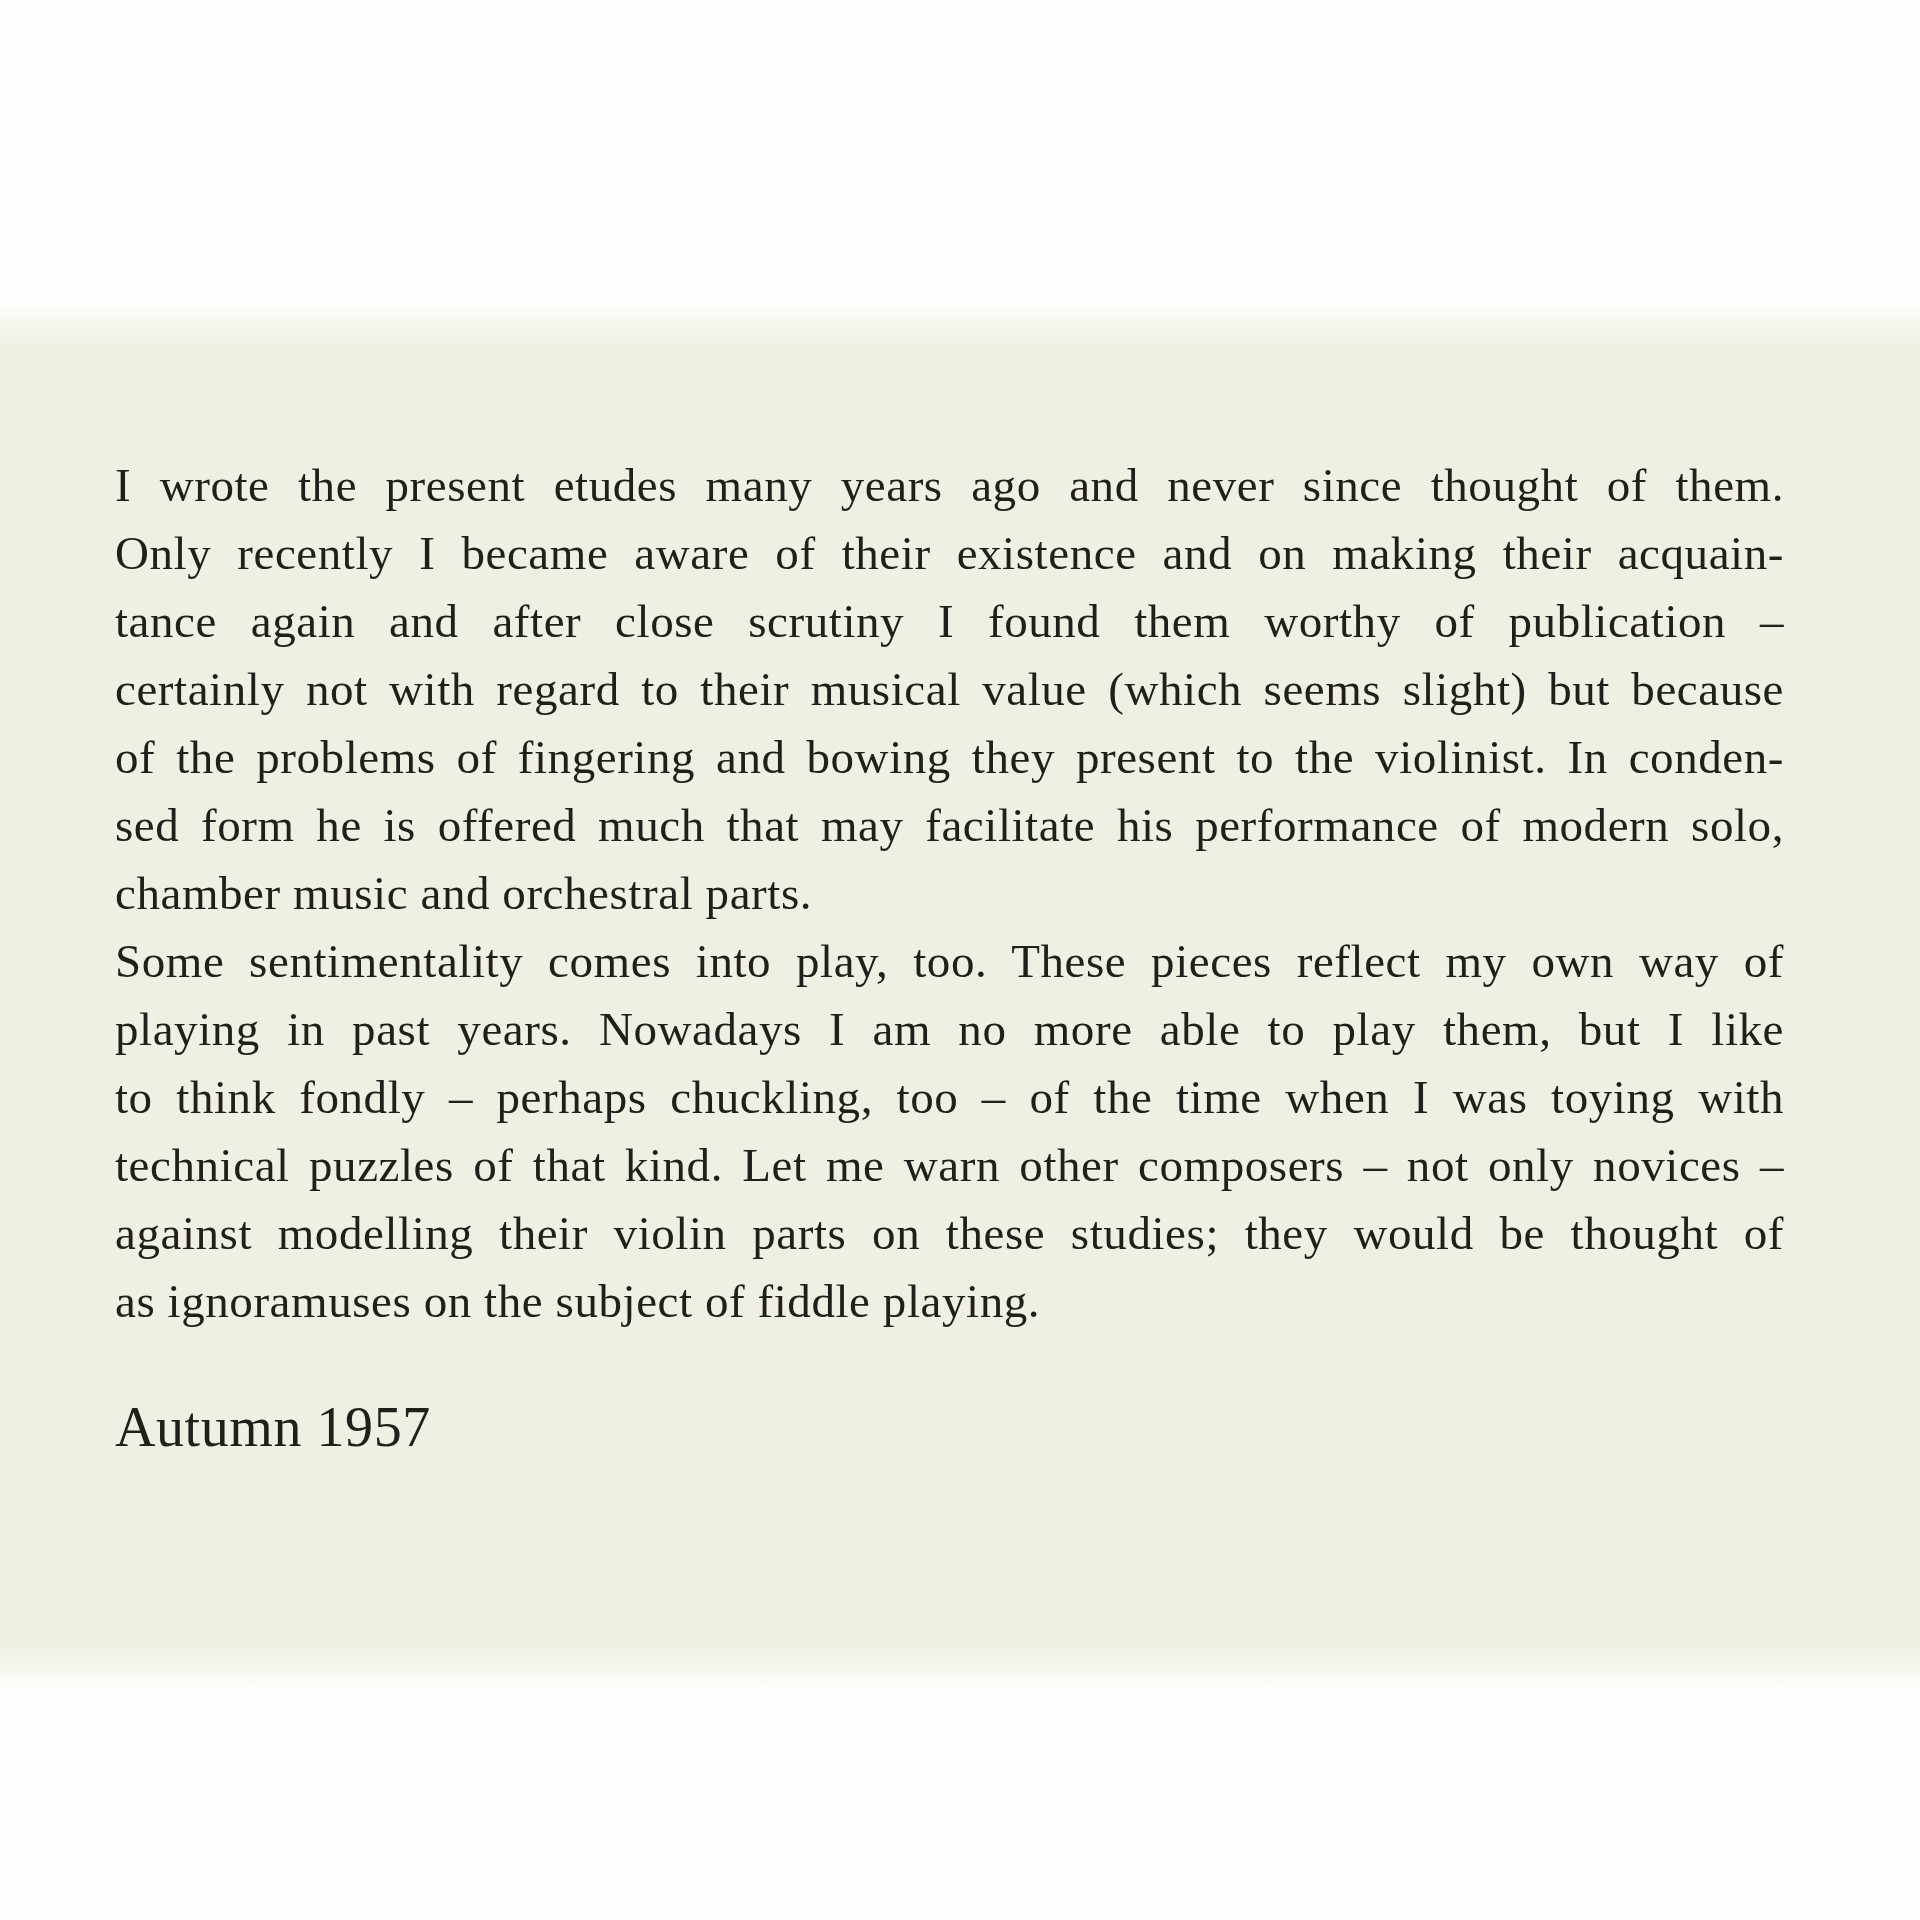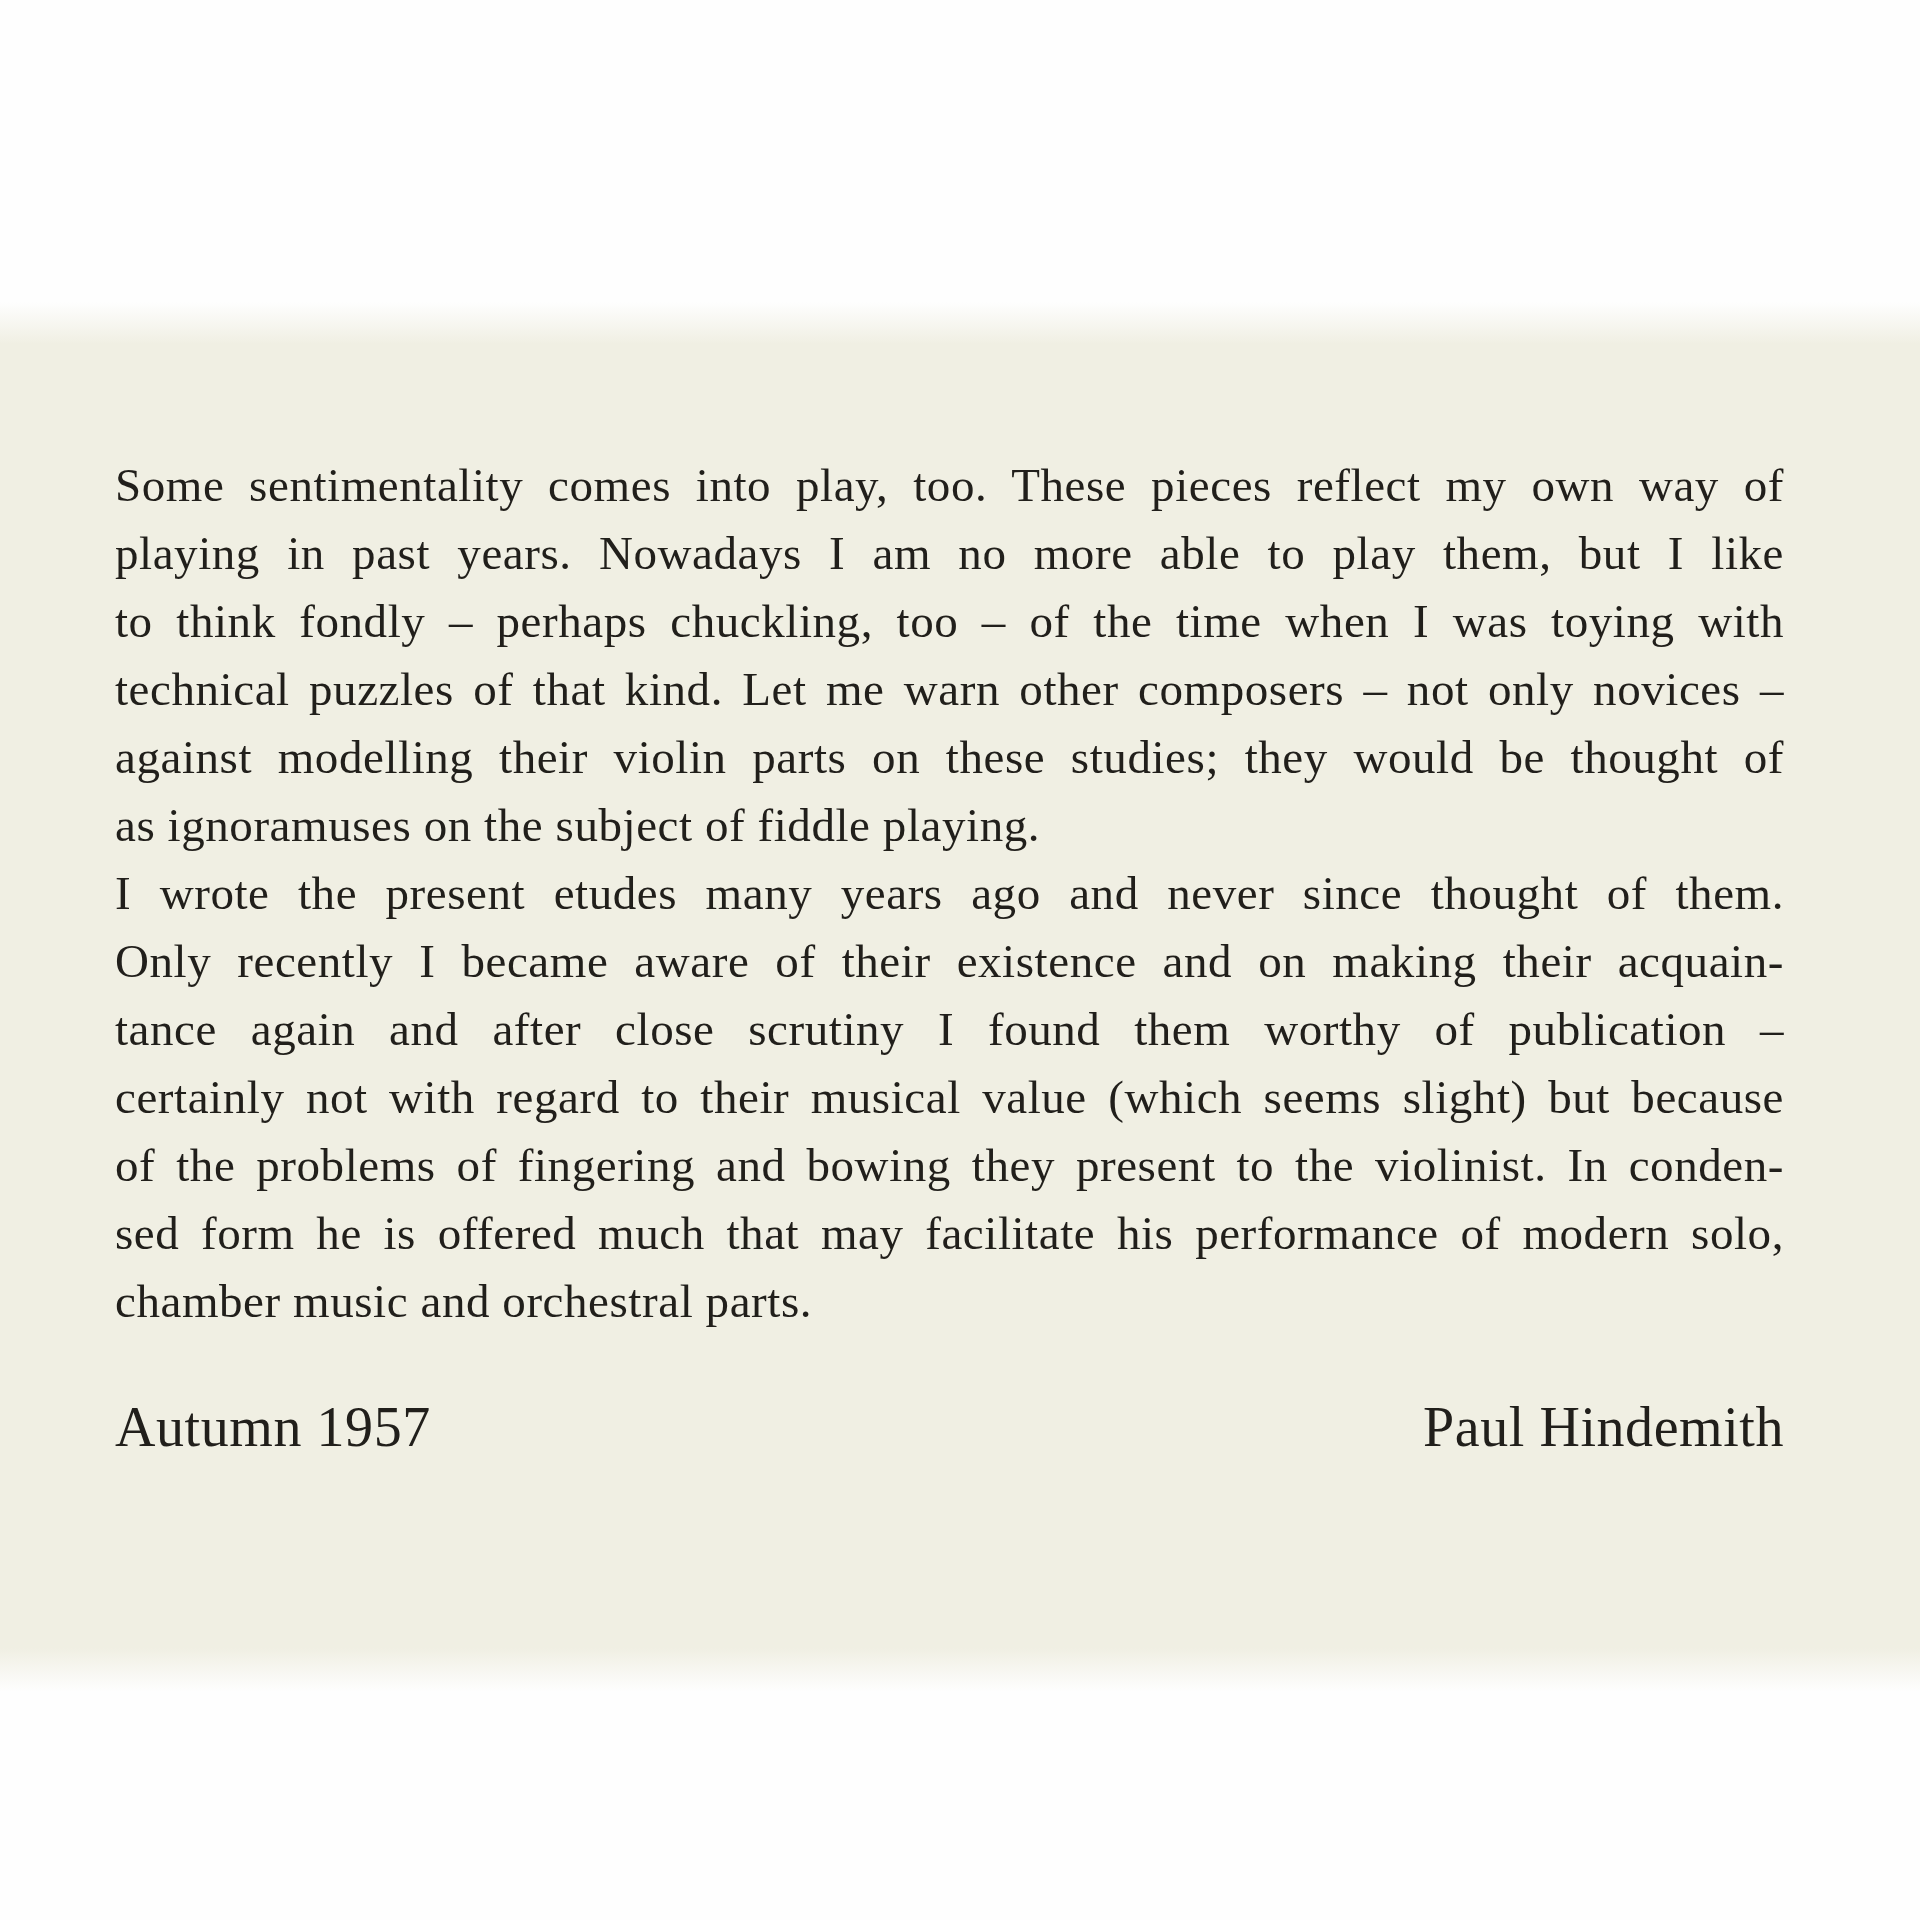--- a/index.html
+++ b/index.html
@@ -49,37 +49,36 @@
     line-height: 68px;
   }
 </style>
 </head>
 <body>
 
 <div class="canvas">
   <div class="text-block">
 
     <div>
-      <div class="line">Some sentimentality comes into play, too. These pieces reflect my own way of</div>
-      <div class="line">playing in past years. Nowadays I am no more able to play them, but I like</div>
-      <div class="line">to think fondly – perhaps chuckling, too – of the time when I was toying with</div>
-      <div class="line">technical puzzles of that kind. Let me warn other composers – not only novices –</div>
-      <div class="line">against modelling their violin parts on these studies; they would be thought of</div>
-      <div class="line para-end">as ignoramuses on the subject of fiddle playing.</div>
-    </div>
-
-    <div>
       <div class="line">I wrote the present etudes many years ago and never since thought of them.</div>
       <div class="line">Only recently I became aware of their existence and on making their acquain-</div>
       <div class="line">tance again and after close scrutiny I found them worthy of publication –</div>
       <div class="line">certainly not with regard to their musical value (which seems slight) but because</div>
       <div class="line">of the problems of fingering and bowing they present to the violinist. In conden-</div>
       <div class="line">sed form he is offered much that may facilitate his performance of modern solo,</div>
       <div class="line para-end">chamber music and orchestral parts.</div>
     </div>
 
+    <div>
+      <div class="line">Some sentimentality comes into play, too. These pieces reflect my own way of</div>
+      <div class="line">playing in past years. Nowadays I am no more able to play them, but I like</div>
+      <div class="line">to think fondly – perhaps chuckling, too – of the time when I was toying with</div>
+      <div class="line">technical puzzles of that kind. Let me warn other composers – not only novices –</div>
+      <div class="line">against modelling their violin parts on these studies; they would be thought of</div>
+      <div class="line para-end">as ignoramuses on the subject of fiddle playing.</div>
+    </div>
+
     <div class="signature-row">
       <span>Autumn 1957</span>
-      <span>Paul Hindemith</span>
     </div>
 
   </div>
 </div>
 
 </body></html>

